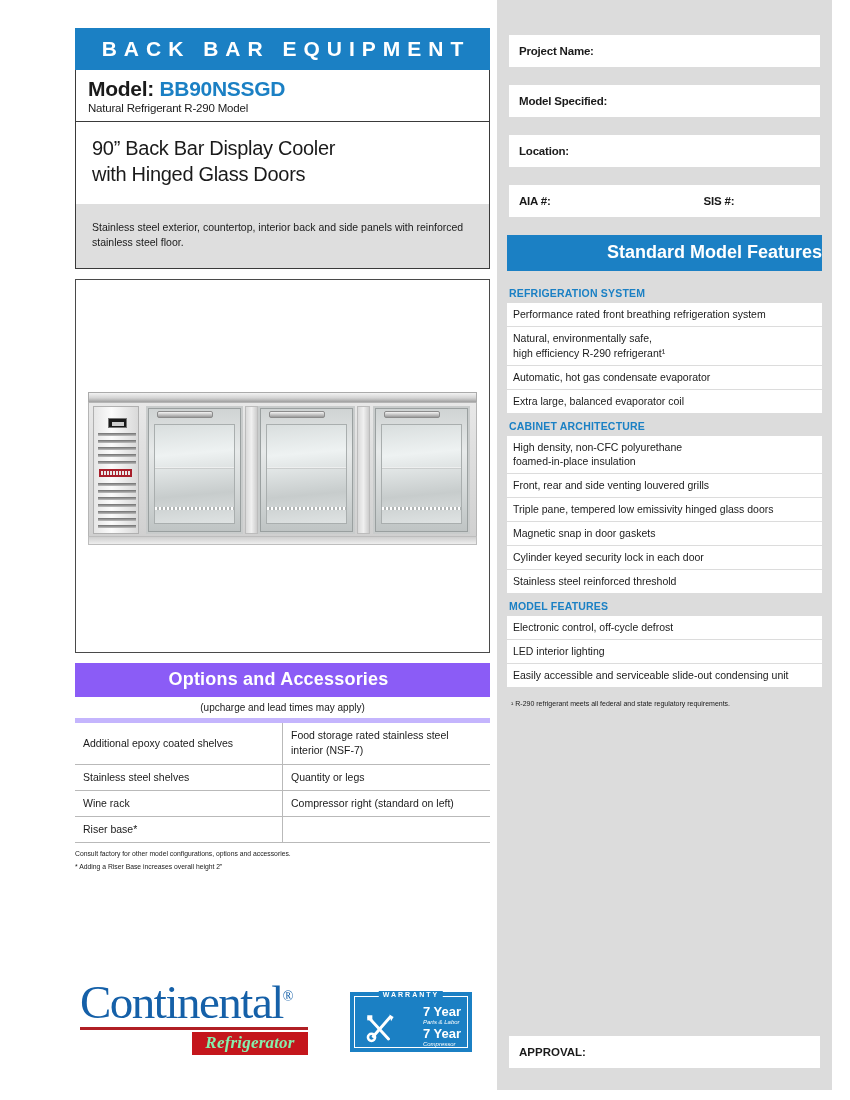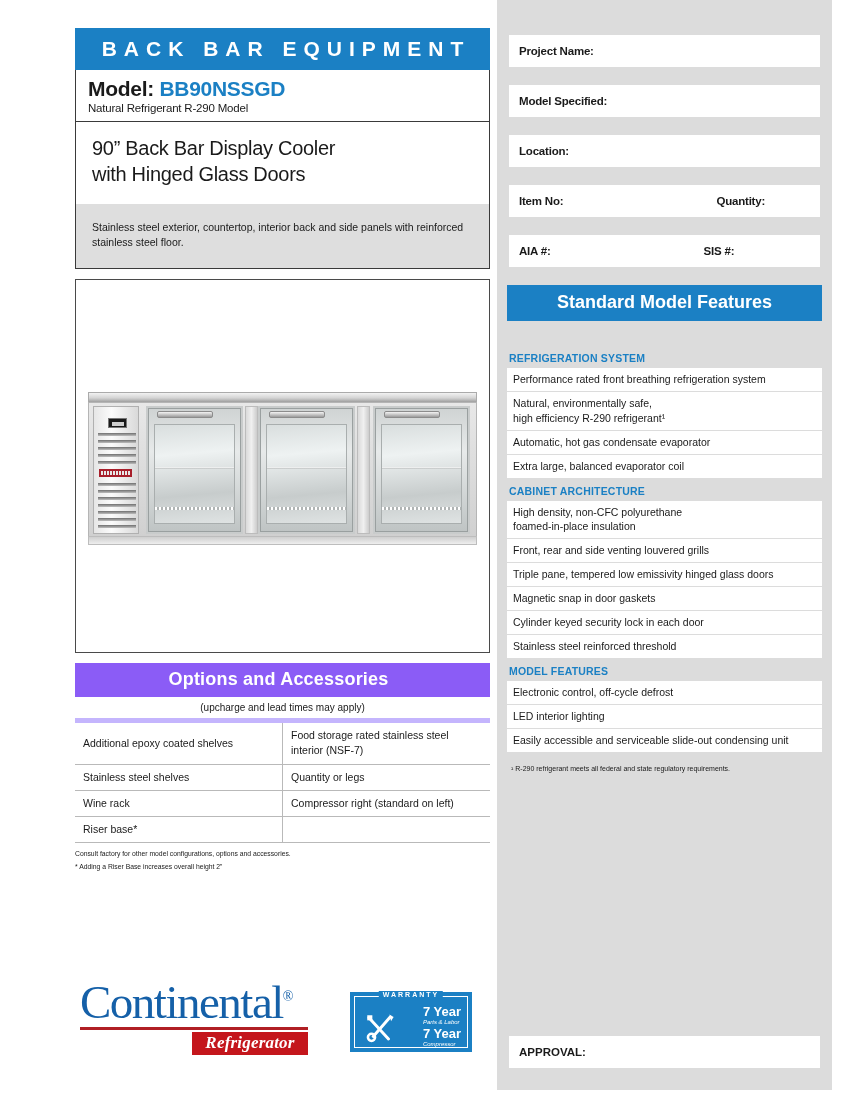--- a/index.html
+++ b/index.html
@@ -208,21 +208,21 @@
     color: #1560a8;
     letter-spacing: -1.5px;
     line-height: 0.95;
     font-weight: normal;
     position: relative;
     white-space: nowrap;
   }
   .cont-reg { font-size: 14px; vertical-align: super; }
   .cont-rule { height: 3px; background:#b01f24; width: 228px; margin-top:2px;}
   .cont-refrig {
-    background:#c4161c; color:#ffffff;
+    background:#c4161c; color:#86efac;
     font-family:"Liberation Serif", serif;
     font-weight: bold; font-style: italic;
     font-size: 17px;
     text-align:center;
     width: 116px;
     margin-left: 112px;
     margin-top: 2px;
     padding: 1px 0 2px 0;
     letter-spacing: 0.2px;
   }
@@ -262,23 +262,23 @@
     margin-bottom: 18px;
     display:flex; align-items:center;
     padding-left: 10px;
     font-size: 11.5px; font-weight: bold; color:#1a1a1a;
     letter-spacing: -0.2px;
   }
   .pfield .second { margin-left: 153px; }
 
   .smf-banner {
     background:#1b80c4; color:#fff;
-    text-align:center; font-weight:bold;
+    text-align:right; font-weight:bold;
     font-size:18px; padding:7px 0 8px 0;
-    margin: 6px 10px 15px 10px;
+    margin: 6px 10px 0 10px;
   }
   .feat-wrap { padding: 10px 10px 0 10px; }
   .feat-group-title {
     color:#1b80c4; font-weight:bold; font-size:10.5px;
     letter-spacing: 0.2px;
     padding: 6px 2px 4px 2px;
   }
   .feat-item {
     background:#ffffff;
     font-size:10.5px; color:#1a1a1a;
@@ -438,24 +438,20 @@
     <div class="pfield">
       <span>Project Name:</span>
     </div>
     <div class="pfield">
       <span>Model Specified:</span>
     </div>
     <div class="pfield">
       <span>Location:</span>
     </div>
     <div class="pfield">
-      <span>Item No:</span>
-      <span class="second">Quantity:</span>
-    </div>
-    <div class="pfield">
       <span>AIA #:</span>
       <span class="second">SIS #:</span>
     </div>
   </div>
 
   <div class="smf-banner">Standard Model Features</div>
 
   <div class="feat-wrap">
 
     <div class="feat-group-title">REFRIGERATION SYSTEM</div>

